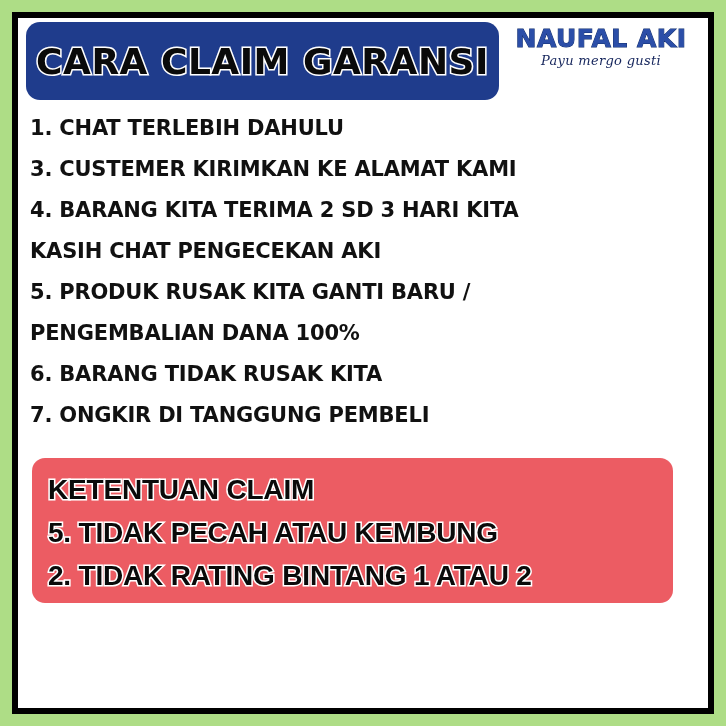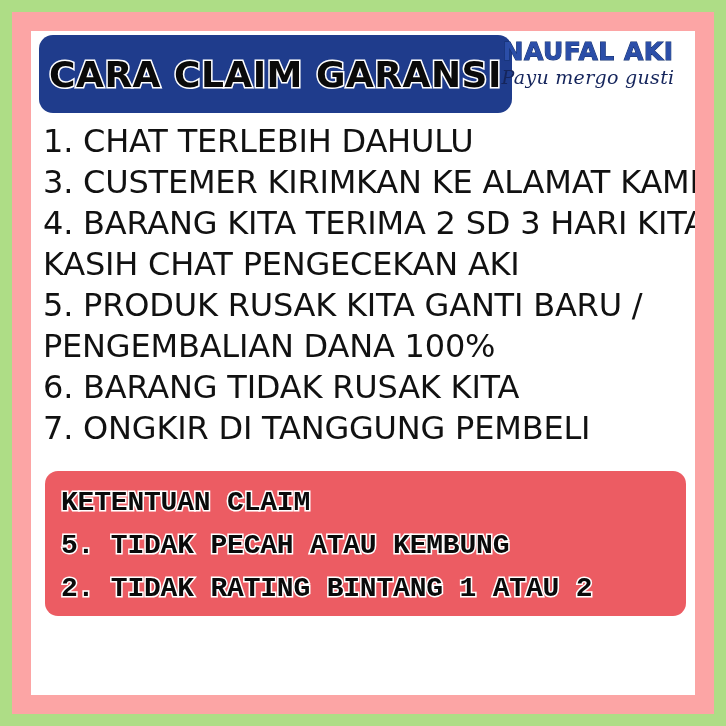--- a/index.html
+++ b/index.html
@@ -20,22 +20,22 @@
     position: relative;
     width: 726px;
     height: 726px;
     background: #aedd86;
     padding: 12px;                 
   }
 
   #purple-frame {
     width: 100%;
     height: 100%;
-    background: #fca5a5;           
-    padding: 19px;
+    background: #000000;           
+    padding: 6px;
   }
 
   #card {
     position: relative;
     width: 100%;
     height: 100%;
     background: #ffffff;
     overflow: hidden;
   }
 
@@ -84,56 +84,56 @@
     letter-spacing: 0.5px;
     color: #2b4ea8;
     -webkit-text-stroke: 1px #13306e;
     paint-order: stroke fill;
     line-height: 1.05;
   }
 
   #brand-tagline {
     font-family: "DejaVu Serif", serif;
     font-style: italic;
-    font-size: 19px;
+    font-size: 13px;
     color: #15255c;
     line-height: 1.2;
     margin-top: 1px;
     letter-spacing: 0.3px;
   }
 
   
   #steps {
     padding: 0 10px 0 12px;
   }
 
   .step-line {
     font-family: "DejaVu Sans", sans-serif;
-    font-weight: 400;
-    font-size: 32px;
+    font-weight: 700;
+    font-size: 21px;
     line-height: 41px;
     color: #111111;
     letter-spacing: -0.2px;
     white-space: nowrap;
   }
 
   
   #terms-box {
     position: absolute;
     left: 14px;
     top: 440px;
     width: 641px;
     height: 145px;
     background: #ec5c63;
     border-radius: 13px;
     padding: 10px 0 0 16px;
   }
 
   .terms-line {
-    font-family: Liberation Mono, monospace;
+    font-family: Liberation Sans, sans-serif;
     font-weight: 700;
     font-size: 28px;
     line-height: 43px;
     color: #0a0a0a;
     -webkit-text-stroke: 3px #ffffff;
     paint-order: stroke fill;
     white-space: nowrap;
     letter-spacing: -0.2px;
   }
 </style>

